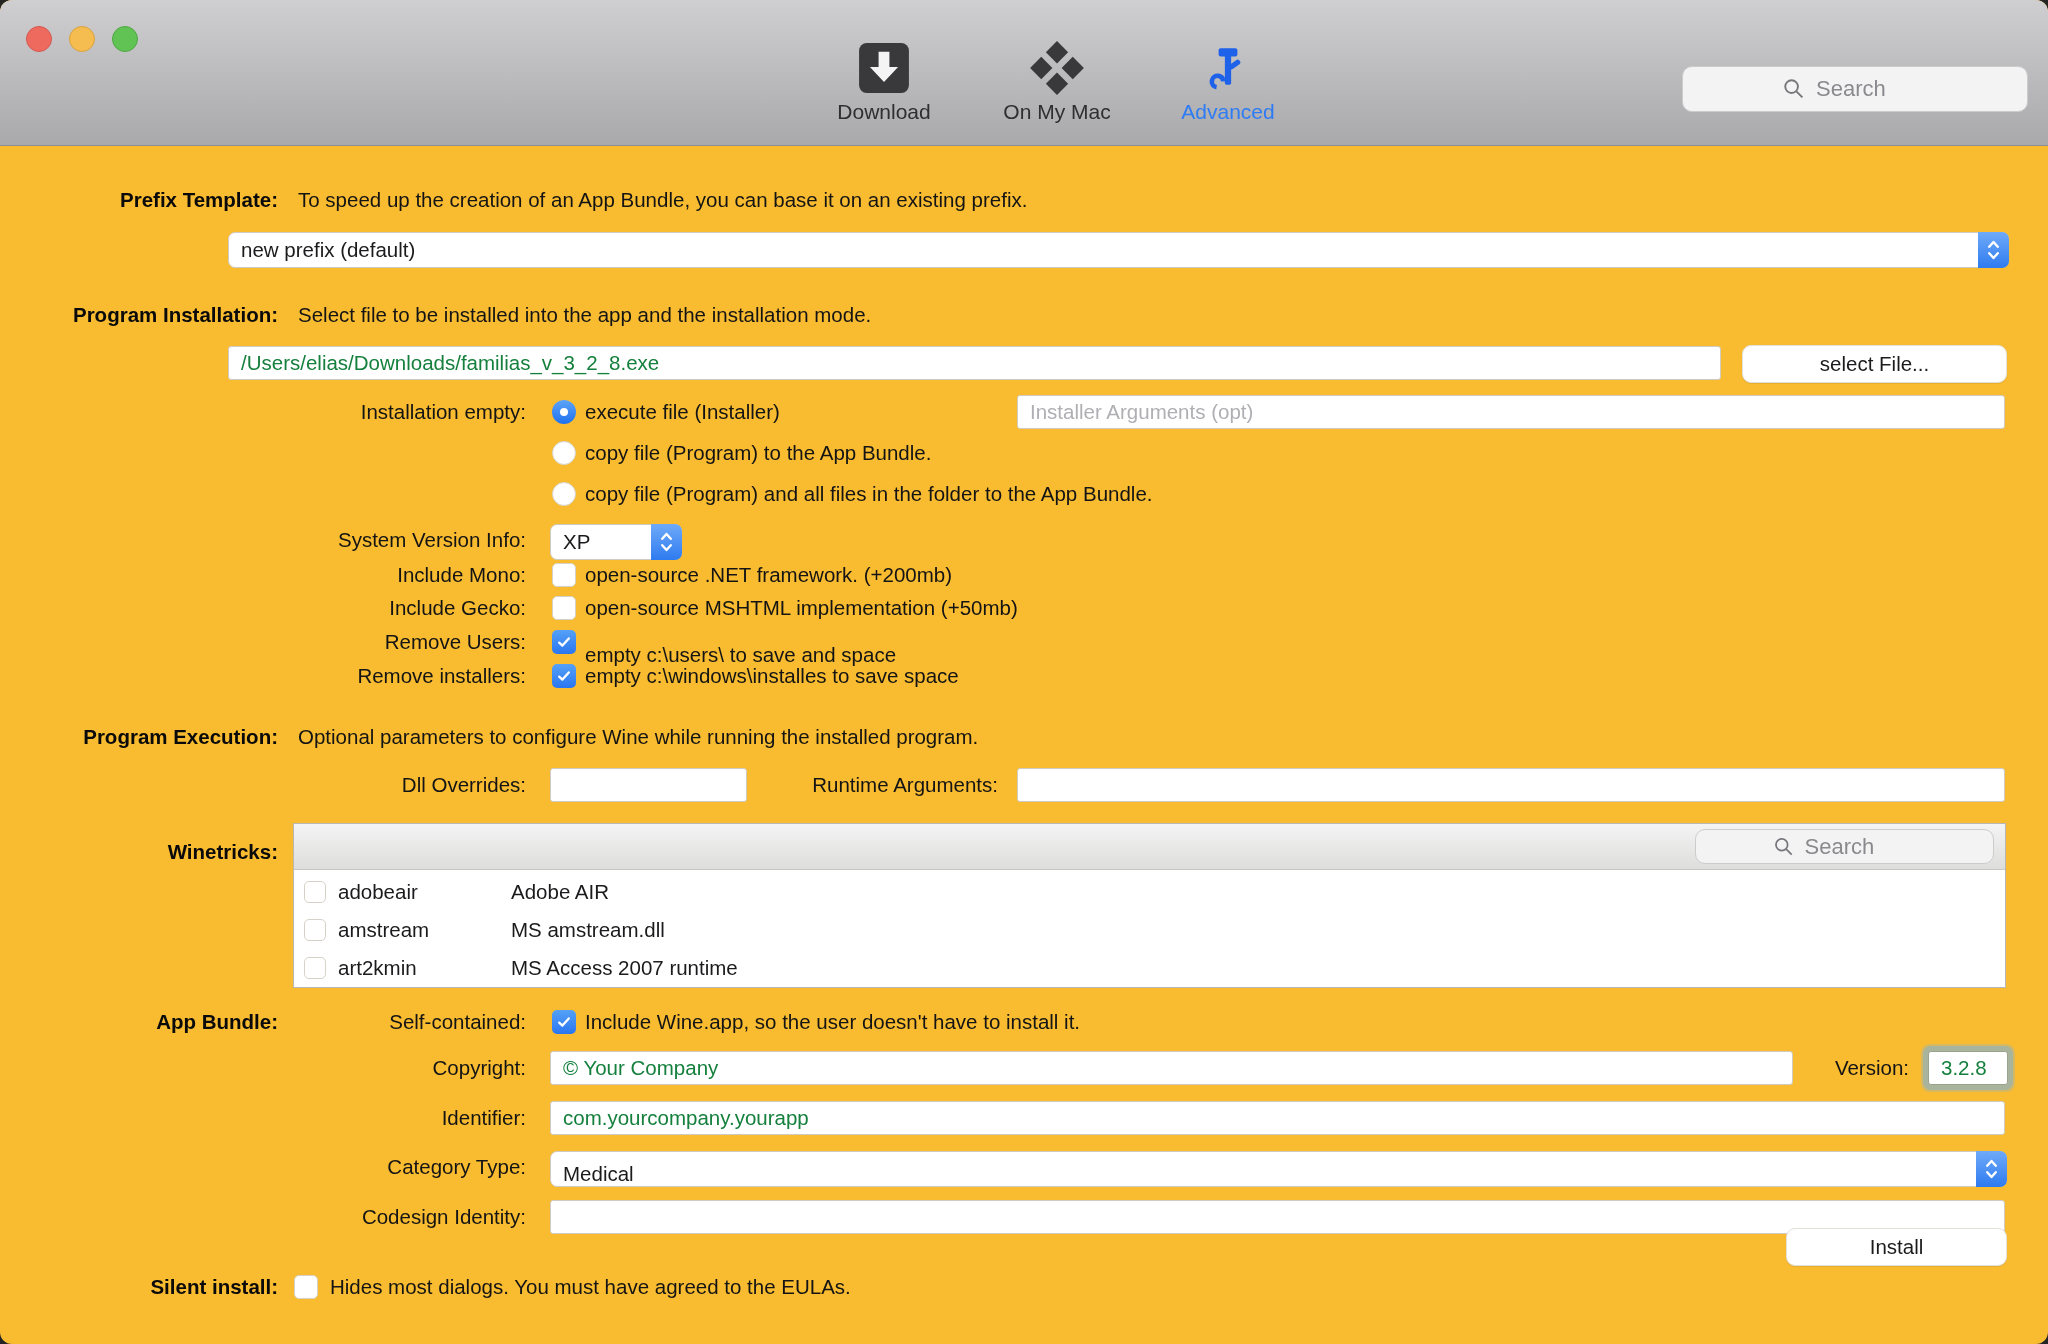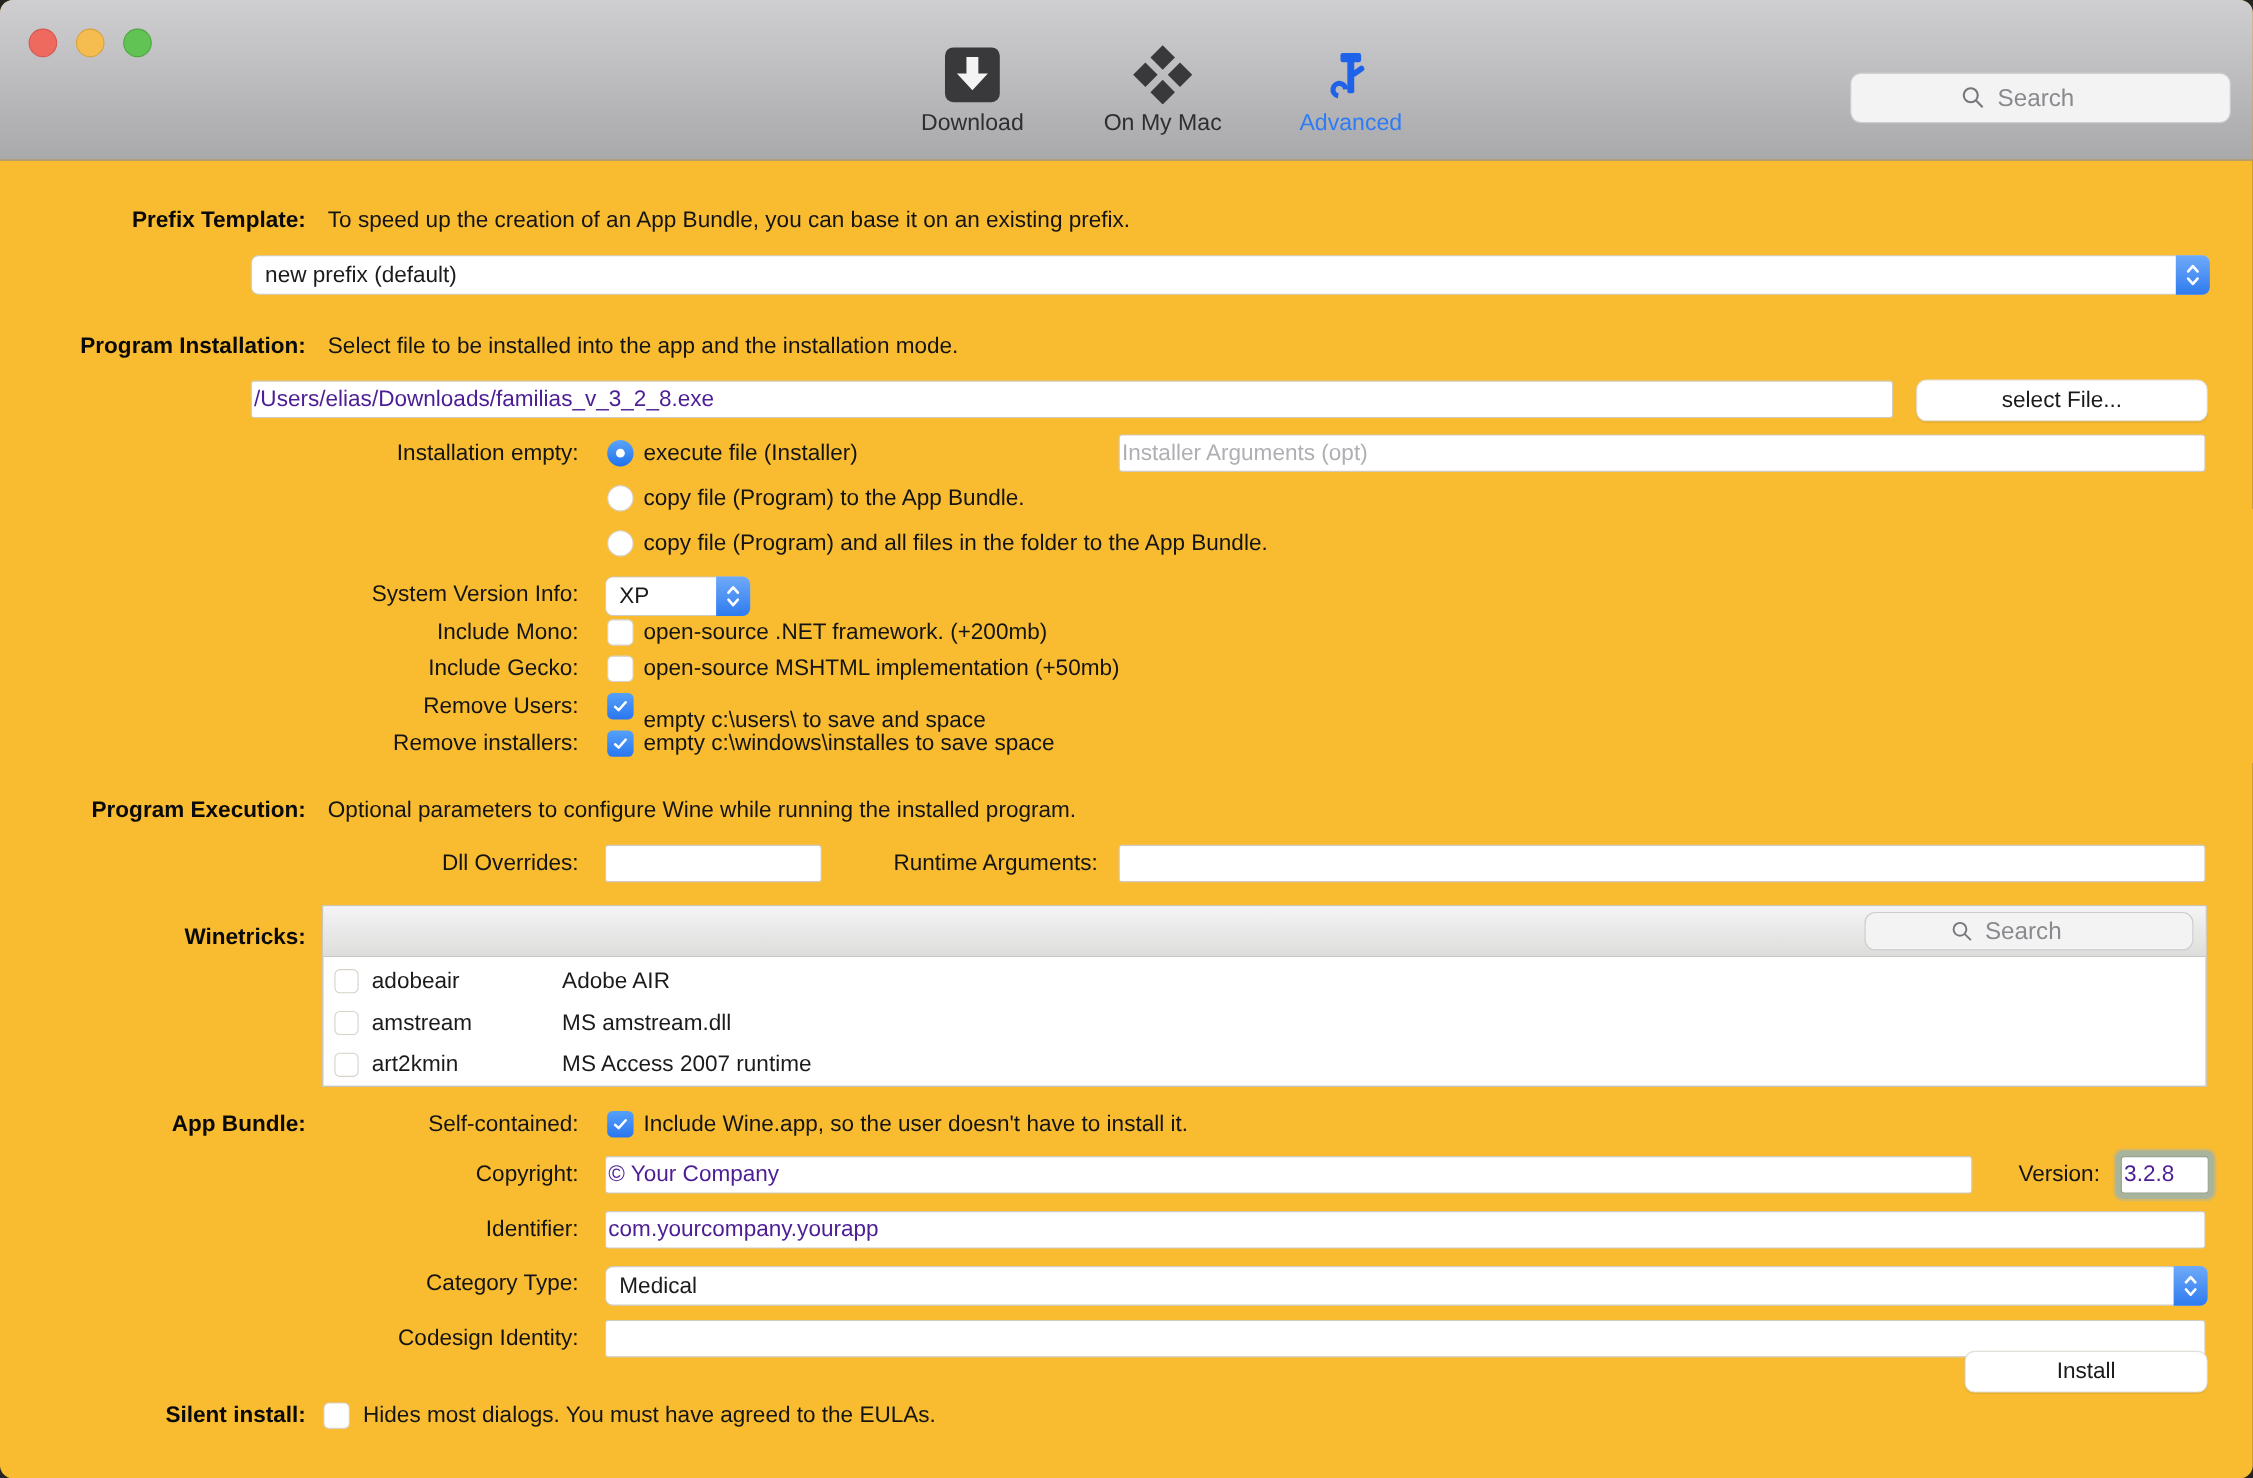--- a/index.html
+++ b/index.html
@@ -19,21 +19,21 @@
   .search{position:absolute;display:flex;align-items:center;justify-content:center;gap:8px;
     background:#F4F3F4;border:1px solid #CDCCCD;border-radius:10px;}
   .search input{border:none;background:transparent;outline:none;font-size:22px;color:#6F6F73;width:110px;
     font-family:"Liberation Sans","DejaVu Sans",sans-serif;}
   .search input::placeholder{color:#8A8A8E;}
   
   .lbl{position:absolute;height:26px;line-height:26px;font-size:20.5px;color:#141414;white-space:nowrap;}
   .lbl.b{font-weight:700;color:#0A0A0A;}
   .lbl.r{text-align:right;}
   .field{position:absolute;background:#FFFFFF;border:1px solid #CFCBC2;border-radius:3px;
-    font-size:20.5px;color:#4c1d95;padding:0 2px;box-sizing:border-box;
+    font-size:20.5px;color:#15803d;padding:0 12px;box-sizing:border-box;
     font-family:"Liberation Sans","DejaVu Sans",sans-serif;outline:none;}
   .field::placeholder{color:#AFAFB4;}
   .btn{position:absolute;background:#FFFFFF;border:1px solid #E3E0DA;border-radius:9px;
     font-size:20.5px;color:#1B1B1D;cursor:default;display:flex;align-items:center;justify-content:center;
     box-shadow:0 1px 1px rgba(0,0,0,0.08);}
   .dropdown{position:absolute;background:#FFFFFF;border:1px solid #CFCBC2;border-radius:7px;
     display:flex;align-items:center;cursor:default;}
   .dropdown .val{font-size:20.5px;color:#1B1B1D;padding-left:12px;white-space:nowrap;}
   .stepper{position:absolute;right:-1px;top:-1px;bottom:-1px;width:31px;border-radius:0 7px 7px 0;
     background:linear-gradient(#6FAAF9,#2E7BF0);display:flex;align-items:center;justify-content:center;}
@@ -228,21 +228,21 @@
 
   <div class="lbl r" style="right:1522px;top:1055px;">Copyright:</div>
   <input class="field" style="left: 550px; top: 1051px; width: 1243px; height: 34px;" value="© Your Company">
   <div class="lbl r" style="right:139px;top:1055px;">Version:</div>
   <input class="field focusring" style="left: 1928px; top: 1051px; width: 80px; height: 34px;" value="3.2.8">
 
   <div class="lbl r" style="right:1522px;top:1105px;">Identifier:</div>
   <input class="field" style="left: 550px; top: 1101px; width: 1455px; height: 34px;" value="com.yourcompany.yourapp">
 
   <div class="lbl r" style="right:1522px;top:1154px;">Category Type:</div>
-  <div class="dropdown" style="left:550px;top:1151px;width:1455px;height:34px;">
+  <div class="dropdown" style="left:550px;top:1151px;width:1455px;height:34px;align-items:flex-end;">
     <span class="val">Medical</span>
     <span class="stepper">
       <svg width="15" height="24" viewBox="0 0 14 22">
           <path d="M3 8 L7 3.5 L11 8" fill="none" stroke="#fff" stroke-width="2.2" stroke-linecap="round" stroke-linejoin="round"></path>
           <path d="M3 14 L7 18.5 L11 14" fill="none" stroke="#fff" stroke-width="2.2" stroke-linecap="round" stroke-linejoin="round"></path>
         </svg>
     </span>
   </div>
 
   <div class="lbl r" style="right:1522px;top:1204px;">Codesign Identity:</div>

